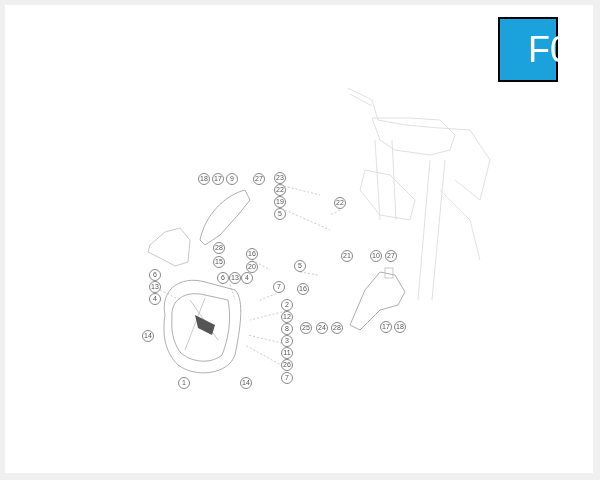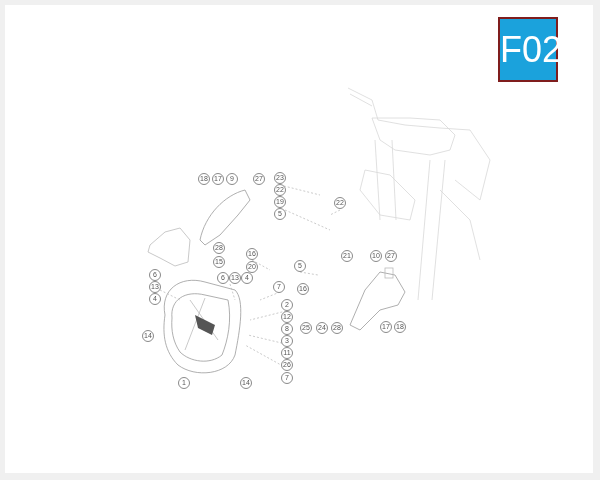--- a/index.html
+++ b/index.html
@@ -7,23 +7,24 @@
     width: 600px; height: 480px; background: #f0f0f0;
     position: relative; overflow: hidden;
     font-family: "Liberation Sans", sans-serif;
   }
   .panel {
     position: absolute; left: 5px; top: 5px; width: 588px; height: 468px;
     background: #ffffff;
   }
   .badge {
     position: absolute; left: 498px; top: 17px; width: 60px; height: 65px;
-    background: #1ba2dc; border: 2px solid #7f1d1d; box-sizing: border-box;
+    background: #1ba2dc; border: 2px solid #000000; box-sizing: border-box;
     color: #ffffff; font-size: 36px; line-height: 61px; text-align: center;
     letter-spacing: 0px;
+    padding-left: 28px;
   }
   .art { position: absolute; left: 0; top: 0; width: 600px; height: 480px; }
   .callout {
     position: absolute; width: 12px; height: 12px; border-radius: 50%;
     border: 1px solid #8a8a8a; background: #fff; box-sizing: border-box;
     font-size: 7px; line-height: 10px; text-align: center; color: #555;
     transform: translate(-6px, -6px);
   }
 </style>
 </head>

